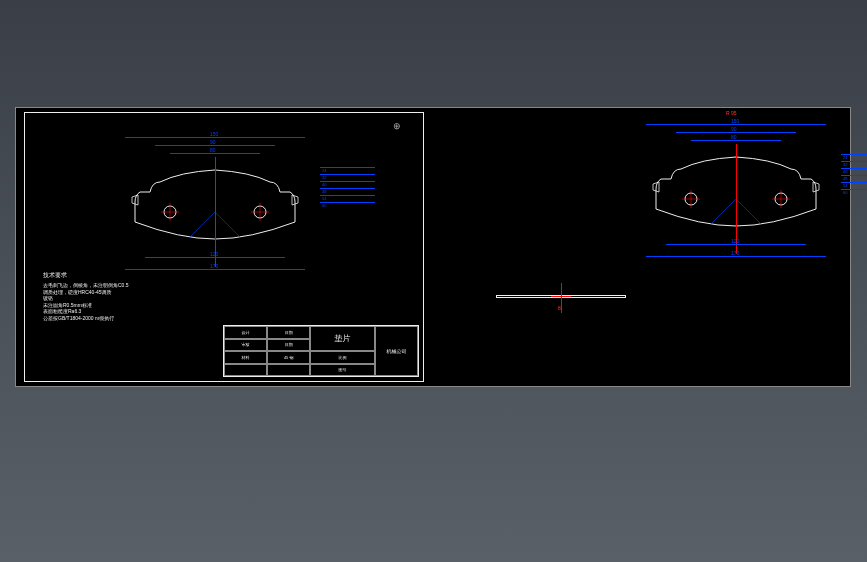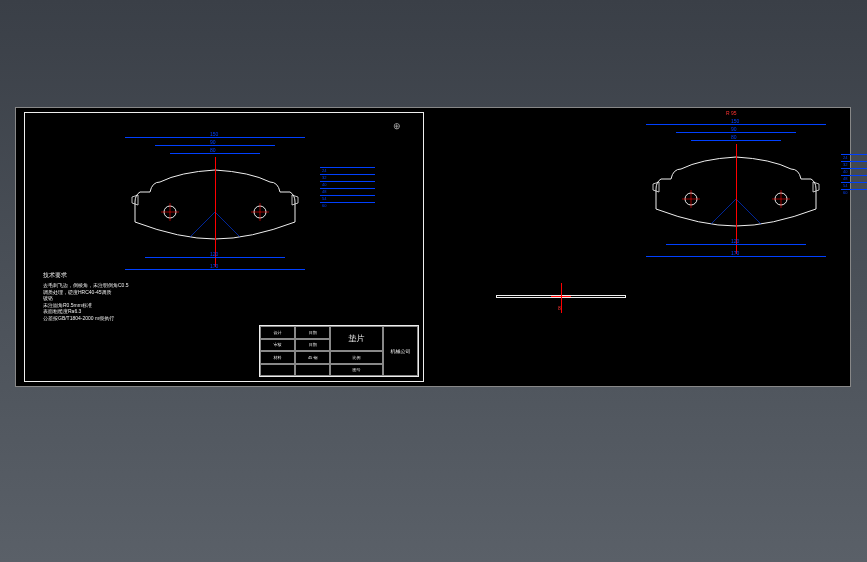--- a/index.html
+++ b/index.html
@@ -81,21 +81,21 @@
       bottom: 60px;
       left: 18px;
       font-size: 5px;
       color: #eeeeee;
       line-height: 1.3;
     }
     .title-block {
       position: absolute;
       bottom: 4px;
       right: 4px;
-      width: 160px;
+      width: 196px;
       height: 52px;
       border: 1px solid #eeeeee;
       display: grid;
       grid-template-columns: 1.2fr 1.2fr 1.8fr 1.2fr;
       grid-template-rows: repeat(4, 1fr);
       font-size: 4px;
       color: #eeeeee;
     }
     .title-block > div {
       border: 0.5px solid #888;

